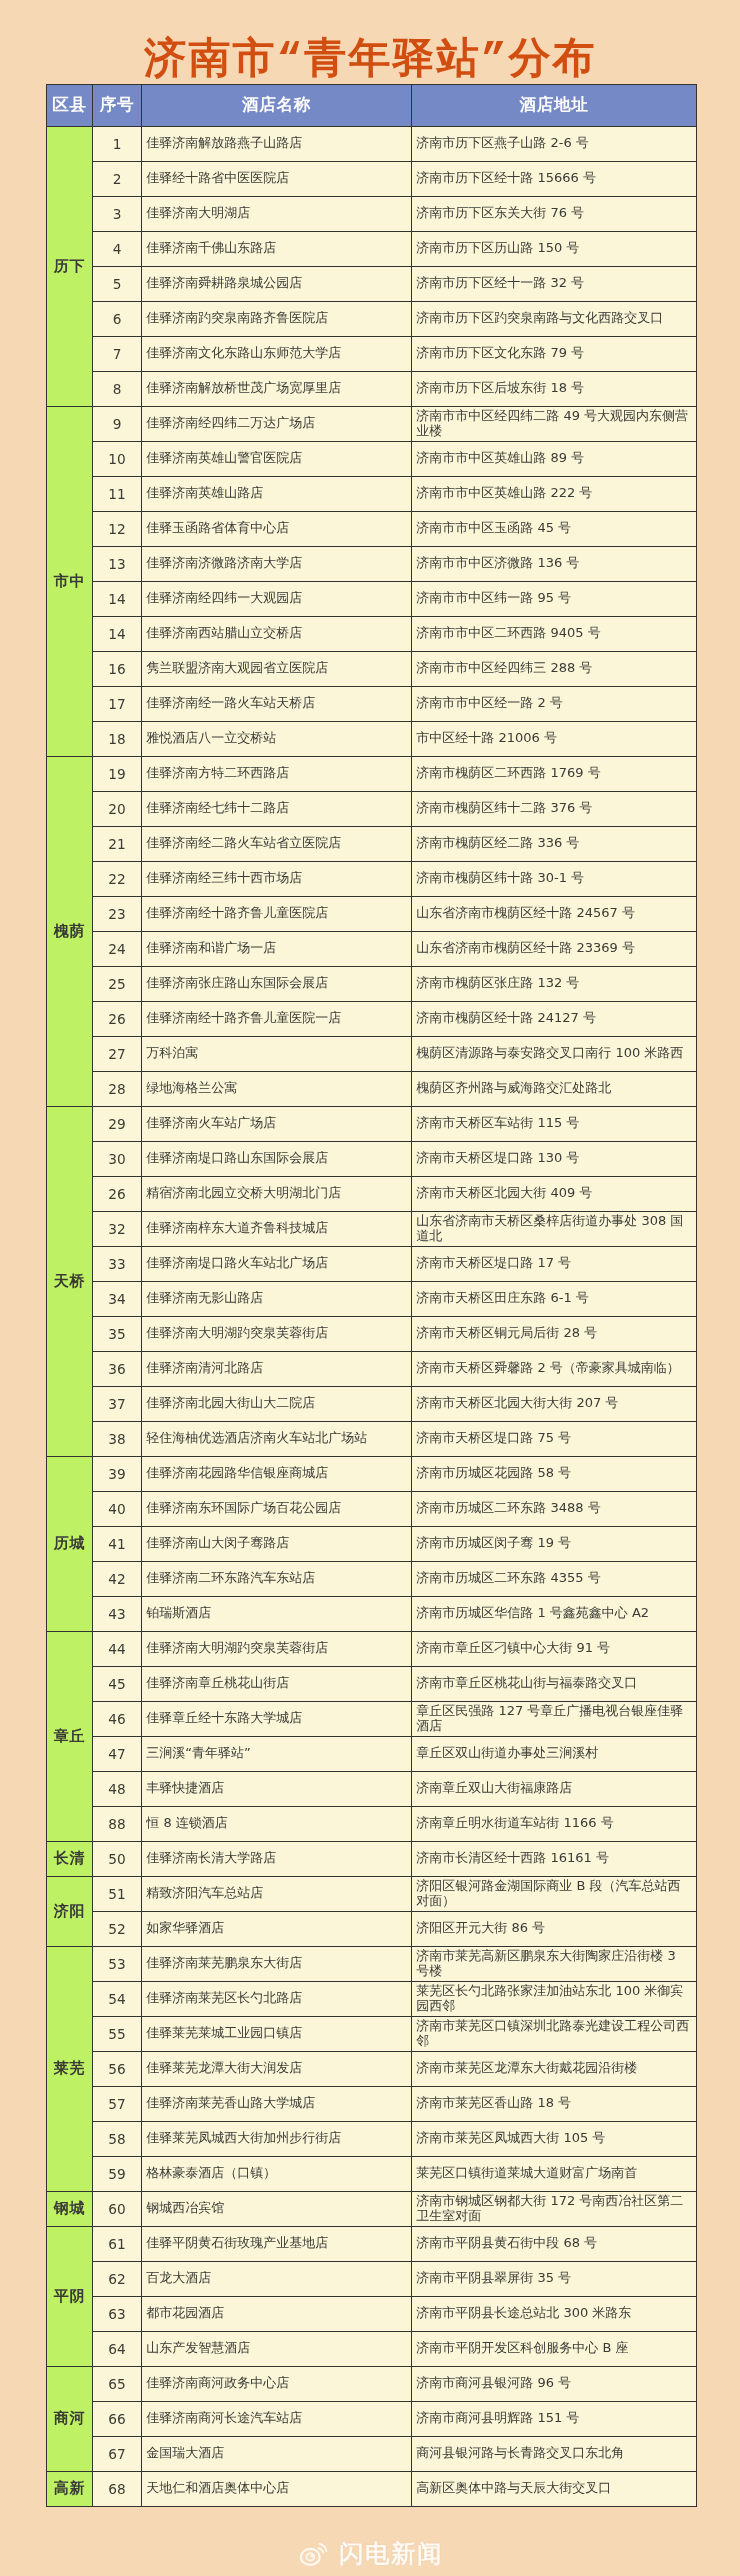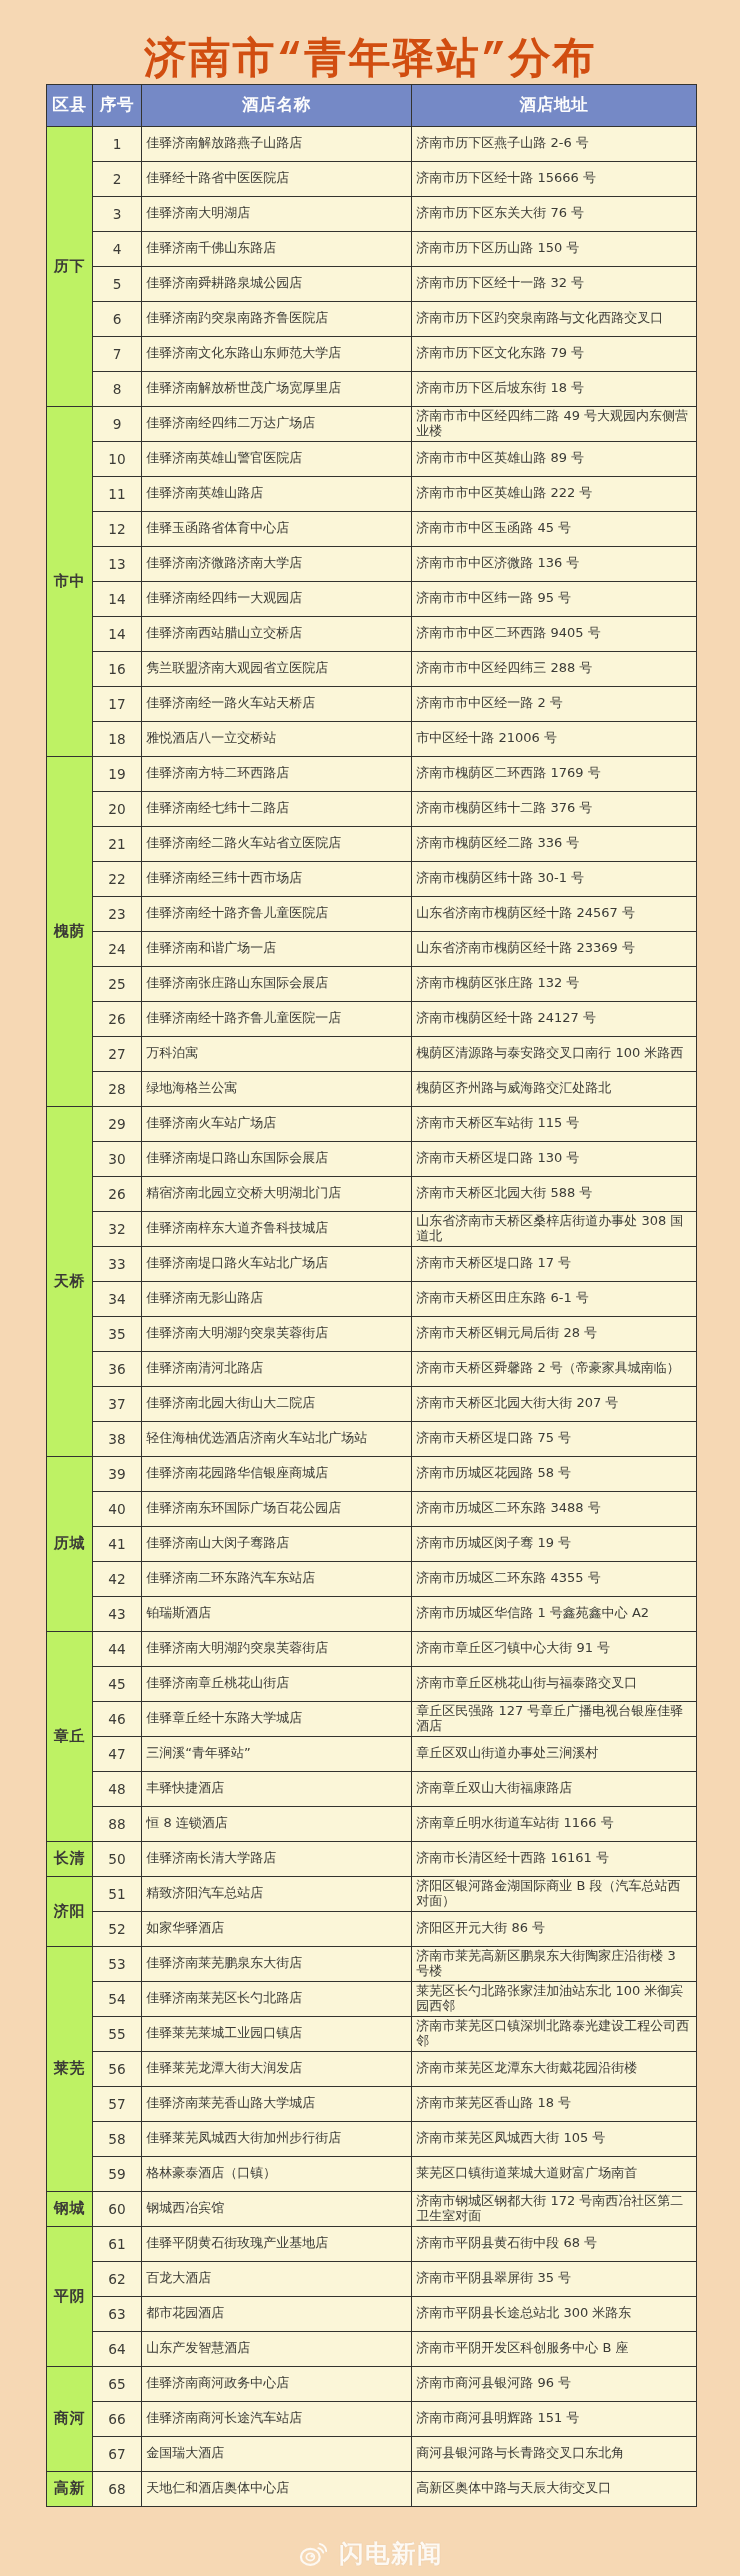--- a/index.html
+++ b/index.html
@@ -266,21 +266,21 @@
         <td class="col-addr">济南市天桥区车站街 115 号</td>
       </tr>
       <tr>
         <td class="col-no">30</td>
         <td class="col-name">佳驿济南堤口路山东国际会展店</td>
         <td class="col-addr">济南市天桥区堤口路 130 号</td>
       </tr>
       <tr>
         <td class="col-no">26</td>
         <td class="col-name">精宿济南北园立交桥大明湖北门店</td>
-        <td class="col-addr">济南市天桥区北园大街 588 号</td>
+        <td class="col-addr">济南市天桥区北园大街 409 号</td>
       </tr>
       <tr>
         <td class="col-no">32</td>
         <td class="col-name">佳驿济南梓东大道齐鲁科技城店</td>
         <td class="col-addr">山东省济南市天桥区桑梓店街道办事处 308 国道北</td>
       </tr>
       <tr>
         <td class="col-no">33</td>
         <td class="col-name">佳驿济南堤口路火车站北广场店</td>
         <td class="col-addr">济南市天桥区堤口路 17 号</td>

